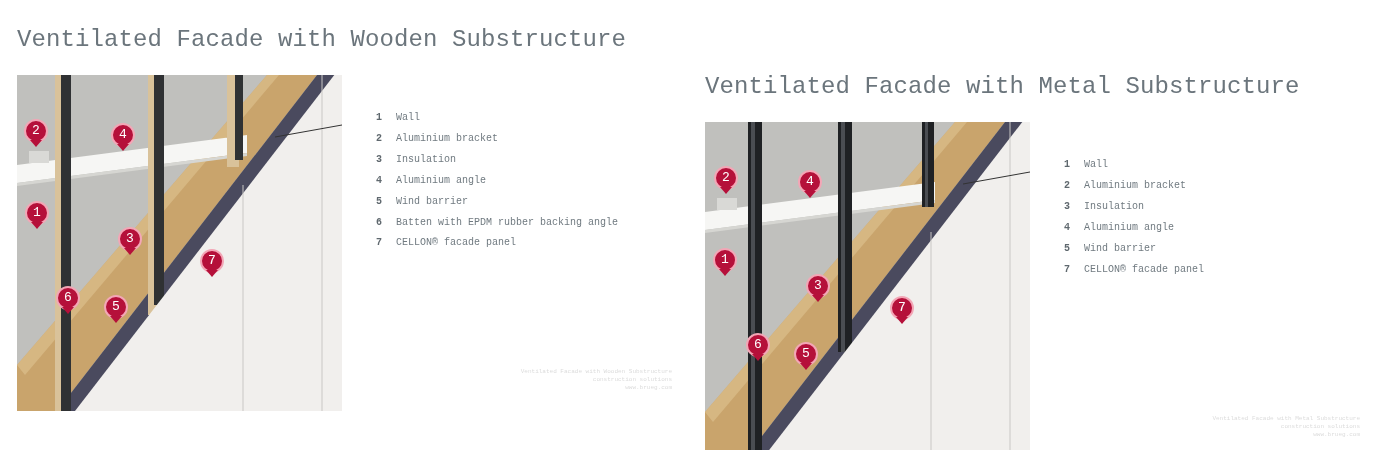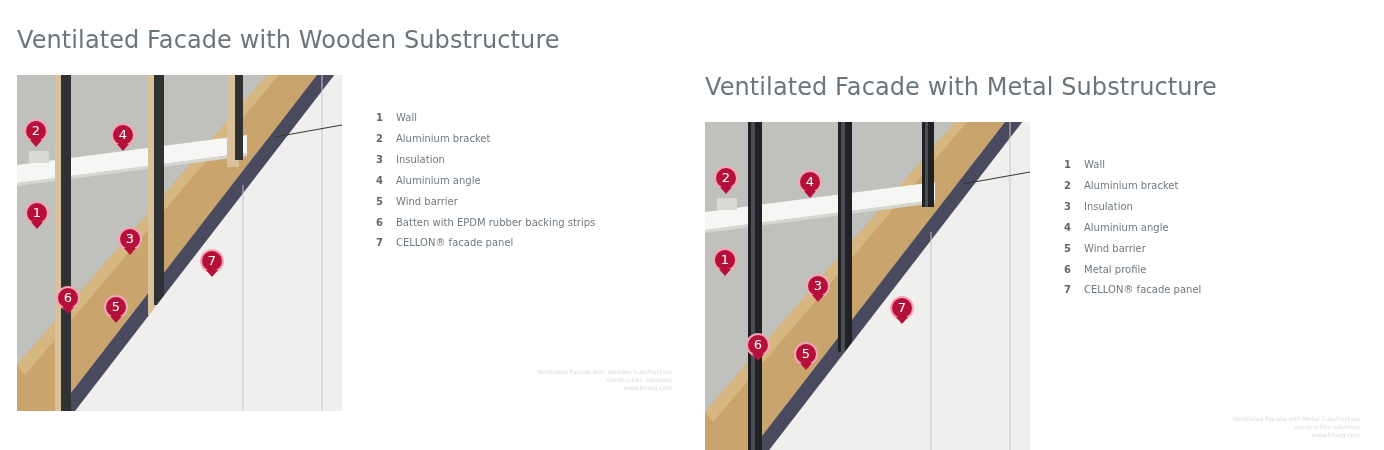--- a/index.html
+++ b/index.html
@@ -1,17 +1,17 @@
 <!DOCTYPE html>
 <html><head>
 <meta charset="utf-8">
 <style>
   html,body{margin:0;padding:0;background:#ffffff;}
   body{width:1384px;height:450px;position:relative;overflow:hidden;font-family:"DejaVu Sans","Liberation Sans",sans-serif;}
-  .panel{position:absolute;top:0;width:692px;height:450px;}
+  .panel{position:absolute;top:0;width:692px;height:450px;font-family:Liberation Mono, monospace;}
   .panel.left{left:0;}
   .panel.right{left:688px;margin-top:47px;}
   .title{position:absolute;top:26px;left:17px;font-size:24px;color:#6b757c;font-weight:400;letter-spacing:0.1px;white-space:nowrap;}
   .illus{position:absolute;top:75px;left:17px;width:325px;height:336px;overflow:hidden;}
   .illus svg{display:block;}
   .legend{position:absolute;top:108px;left:376px;margin:0;padding:0;list-style:none;}
   .legend li{font-size:10px;line-height:20.9px;color:#707a80;white-space:nowrap;}
   .legend .num{display:inline-block;width:20px;font-weight:700;color:#5f686e;}
   .caption{position:absolute;top:368px;right:20px;text-align:right;font-size:6px;line-height:8px;color:#dcdcdc;}
   .marker{position:absolute;width:24px;height:30px;}
@@ -80,21 +80,21 @@
       <div class="circ">5</div>
         <div class="tip"></div>
     </div>
   </div>
   <ul class="legend">
     <li><span class="num">1</span><span>Wall</span></li>
     <li><span class="num">2</span><span>Aluminium bracket</span></li>
     <li><span class="num">3</span><span>Insulation</span></li>
     <li><span class="num">4</span><span>Aluminium angle</span></li>
     <li><span class="num">5</span><span>Wind barrier</span></li>
-    <li><span class="num">6</span><span>Batten with EPDM rubber backing strips</span></li>
+    <li><span class="num">6</span><span>Batten with EPDM rubber backing angle</span></li>
     <li><span class="num">7</span><span>CELLON® facade panel</span></li>
   </ul>
   <div class="caption">
     <div>Ventilated Facade with Wooden Substructure</div>
     <div>construction solutions</div>
     <div>www.brueg.com</div>
   </div>
 </div>
 
 <div class="panel right">
@@ -149,21 +149,20 @@
       <div class="circ">5</div>
         <div class="tip"></div>
     </div>
   </div>
   <ul class="legend">
     <li><span class="num">1</span><span>Wall</span></li>
     <li><span class="num">2</span><span>Aluminium bracket</span></li>
     <li><span class="num">3</span><span>Insulation</span></li>
     <li><span class="num">4</span><span>Aluminium angle</span></li>
     <li><span class="num">5</span><span>Wind barrier</span></li>
-    <li><span class="num">6</span><span>Metal profile</span></li>
     <li><span class="num">7</span><span>CELLON® facade panel</span></li>
   </ul>
   <div class="caption">
     <div>Ventilated Facade with Metal Substructure</div>
     <div>construction solutions</div>
     <div>www.brueg.com</div>
   </div>
 </div>
 
 </body></html>

